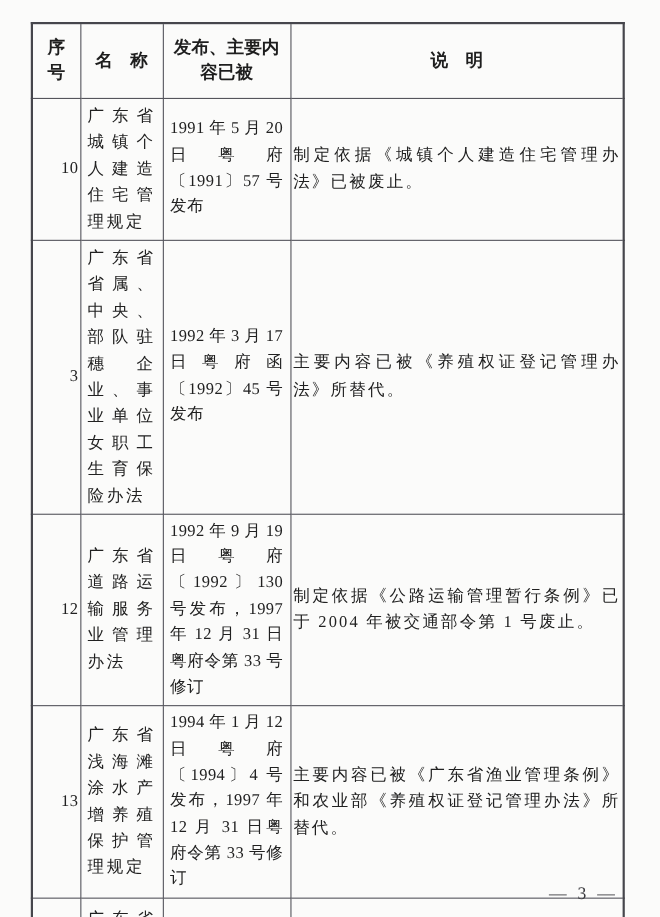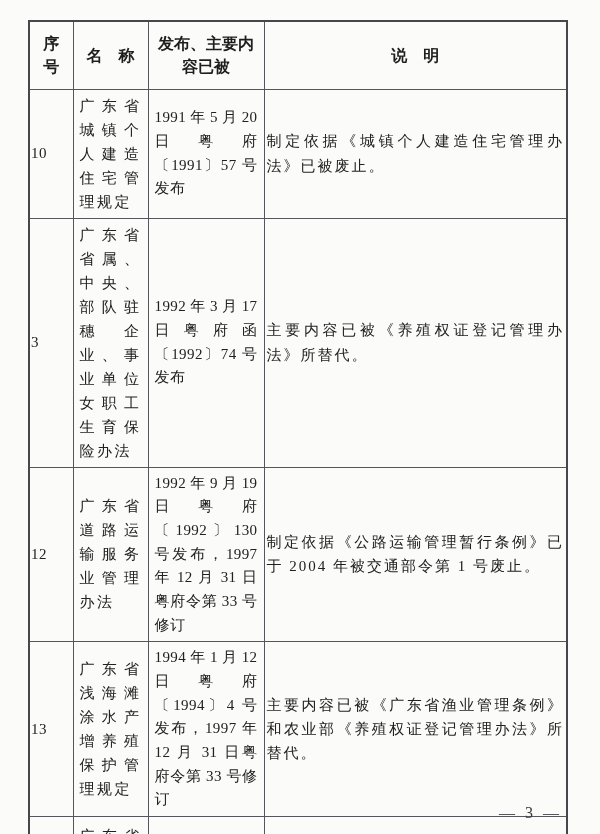--- a/index.html
+++ b/index.html
@@ -42,21 +42,21 @@
     font-family:"Liberation Sans","DejaVu Sans",sans-serif;
     font-weight:bold;
     font-size:16px;
     text-align:center;
     color:#1e1e1e;
     line-height:1.45;
     padding:2px 4px;
   }
   td{font-size:15px;color:#212121;}
   td.no{
-    text-align:left;
+    text-align:right;
     font-size:15px;
     letter-spacing:0.5px;
   }
   td.name{
     padding:4px 6px;
     text-align:justify;
     text-justify:inter-character;
     letter-spacing:2.5px;
     line-height:1.6;
   }
@@ -107,21 +107,21 @@
     <tbody>
       <tr class="r10">
         <td class="no">10</td>
         <td class="name">广东省城镇个人建造住宅管理规定</td>
         <td class="date">1991 年 5 月 20 日粤府〔1991〕57 号发布</td>
         <td class="note">制定依据《城镇个人建造住宅管理办法》已被废止。</td>
       </tr>
       <tr class="r11">
         <td class="no">3</td>
         <td class="name">广东省省属、中央、部队驻穗企业、事业单位女职工生育保险办法</td>
-        <td class="date">1992 年 3 月 17 日粤府函〔1992〕74 号发布</td>
+        <td class="date">1992 年 3 月 17 日粤府函〔1992〕45 号发布</td>
         <td class="note">主要内容已被《养殖权证登记管理办法》所替代。</td>
       </tr>
       <tr class="r12">
         <td class="no">12</td>
         <td class="name">广东省道路运输服务业管理办法</td>
         <td class="date">1992 年 9 月 19 日粤府〔1992〕130 号发布，1997 年 12 月 31 日粤府令第 33 号修订</td>
         <td class="note">制定依据《公路运输管理暂行条例》已于 2004 年被交通部令第 1 号废止。</td>
       </tr>
       <tr class="r13">
         <td class="no">13</td>

